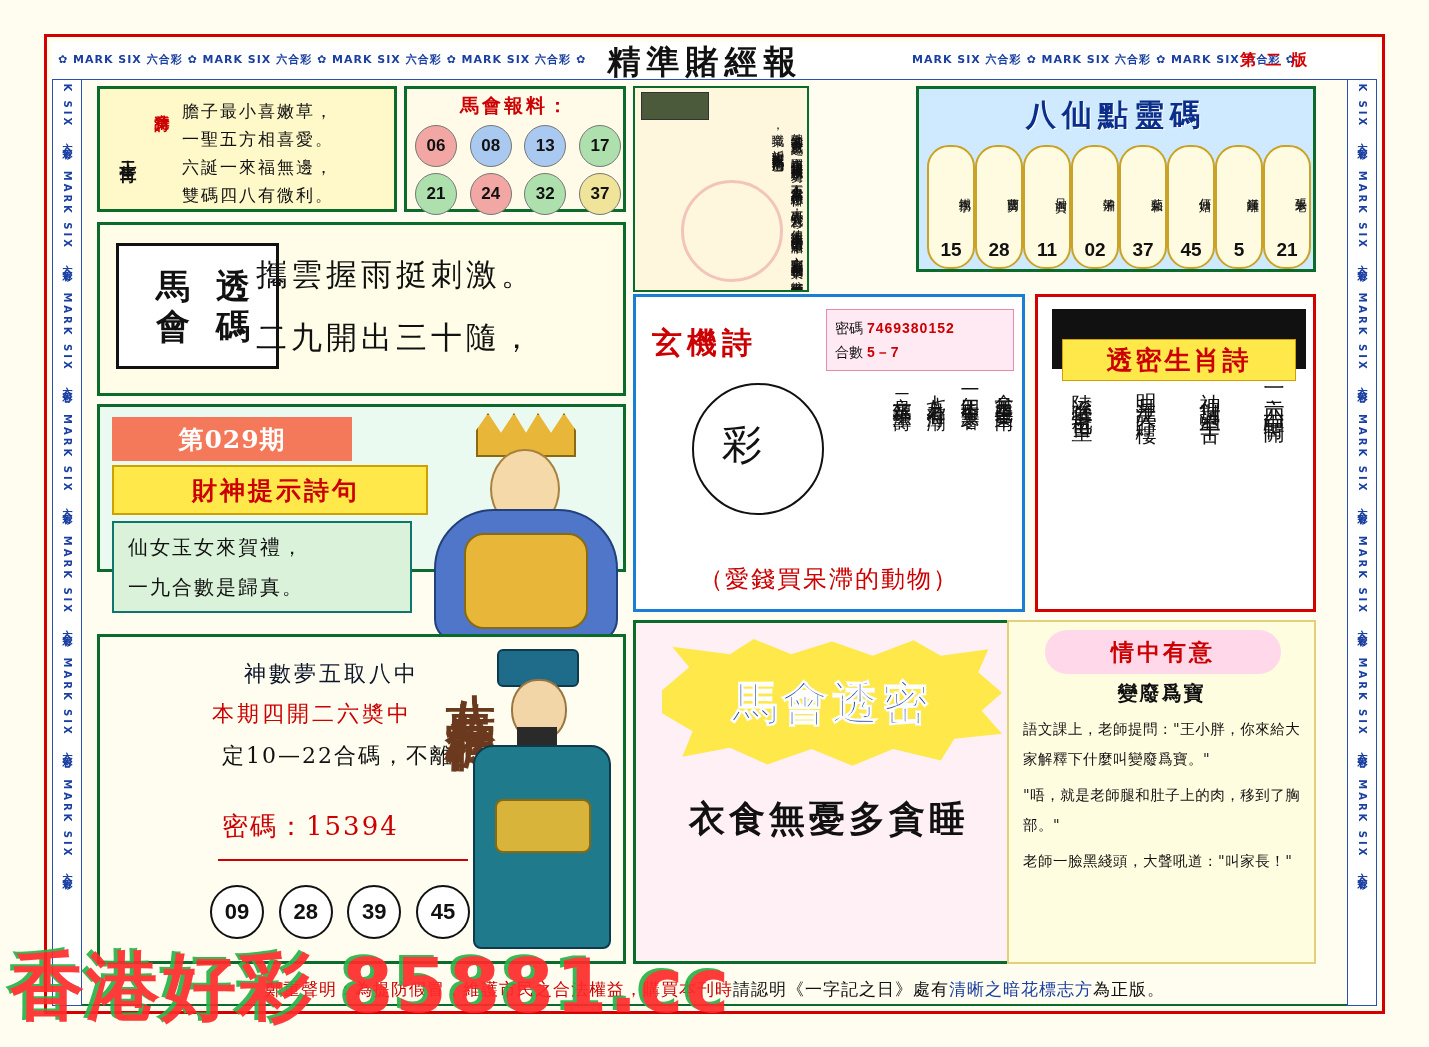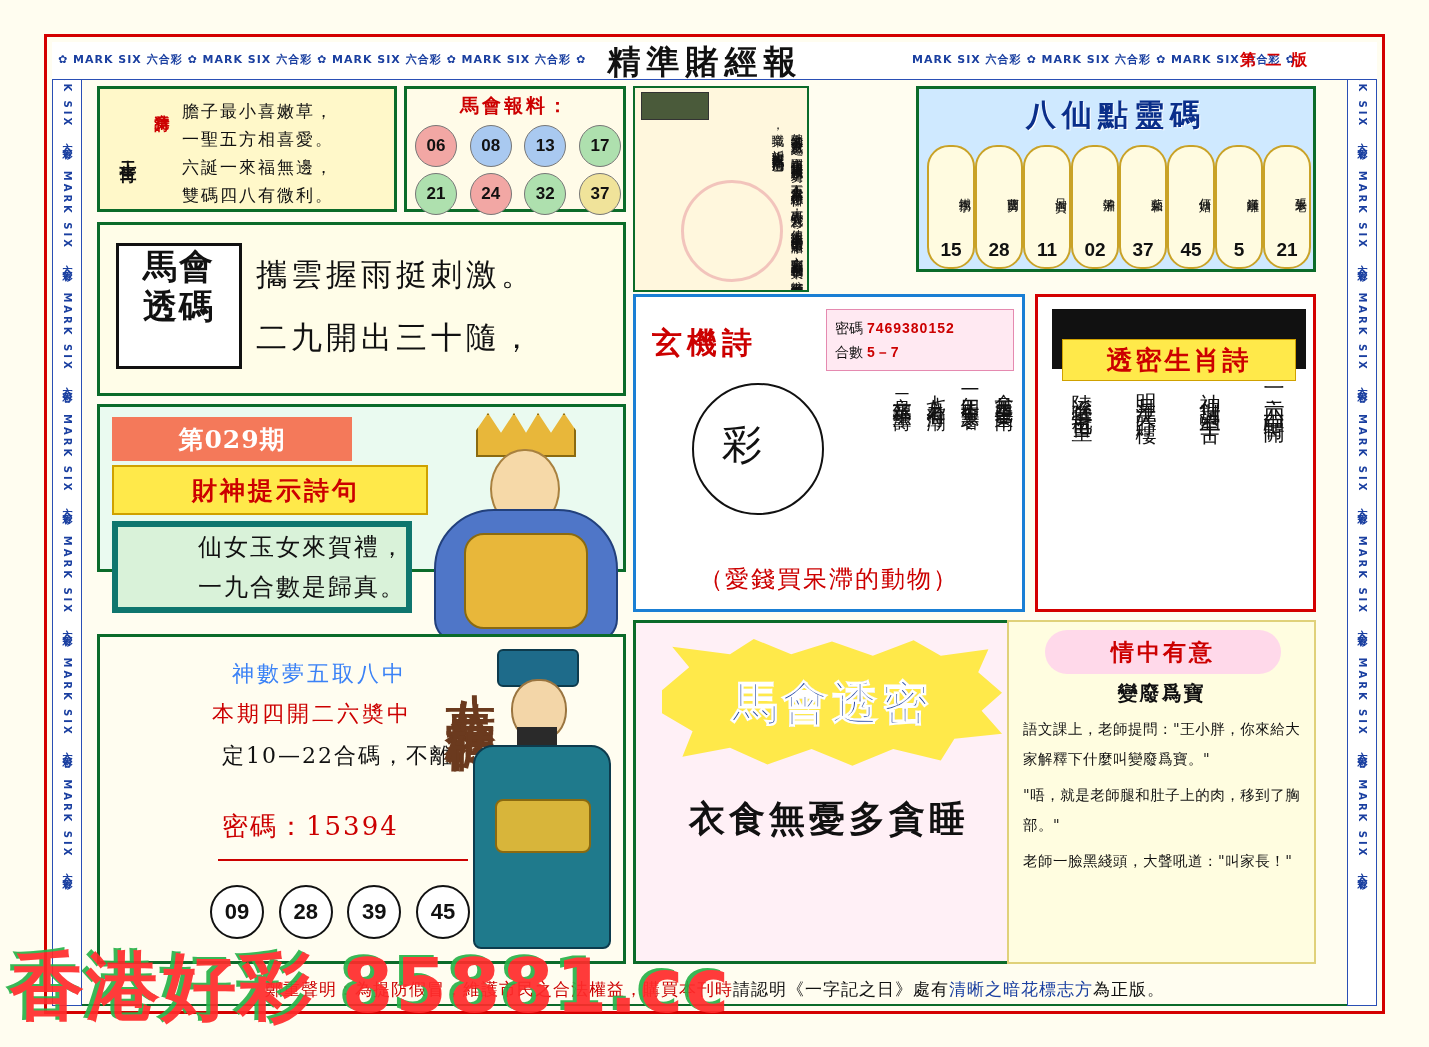--- a/index.html
+++ b/index.html
@@ -137,54 +137,54 @@
     position:absolute;left:0;bottom:6px;width:100%;text-align:center;
     font-size:19px;font-weight:bold;color:#111;
     font-family:"Liberation Sans",sans-serif;
   }
 
   
   #p-matou{left:97px;top:222px;width:529px;height:174px;border:3px solid #0b6b2a;background:#fffde8;}
   #p-matou .badge{
     position:absolute;left:16px;top:18px;width:120px;height:120px;
     border:3px solid #111;background:#fff;
-    display:flex;flex-direction:column;align-items:center;justify-content:flex-start;
-    font-family:"DejaVu Serif","Liberation Serif",serif;
-    font-size:34px;font-weight:bold;color:#111;line-height:40px;letter-spacing:2px;
+    display:flex;align-items:center;justify-content:flex-start;
+    font-family:"DejaVu Serif","Liberation Serif",serif;
+    font-size:34px;font-weight:bold;color:#111;line-height:40px;letter-spacing:2px;padding-left:37px;
   }
   #p-matou .lines{
     position:absolute;left:156px;top:18px;width:356px;height:126px;
     display:flex;flex-direction:column;justify-content:space-around;
     font-family:"DejaVu Serif","Liberation Serif",serif;
     font-size:31px;color:#111;letter-spacing:4px;
   }
 
   
-  #p-issue{left:97px;top:404px;width:529px;height:168px;border:3px solid #0b6b2a;background:#eafaf0;text-align:right;}
+  #p-issue{left:97px;top:404px;width:529px;height:168px;border:3px solid #0b6b2a;background:#eafaf0;}
   #p-issue .redbar{
     position:absolute;left:12px;top:10px;width:240px;height:44px;background:#f4795a;
     display:flex;align-items:center;justify-content:center;
     color:#fff;font-size:25px;font-weight:bold;letter-spacing:1px;
     font-family:"DejaVu Serif","Liberation Serif",serif;
   }
   #p-issue .yellowbar{
     position:absolute;left:12px;top:58px;width:300px;height:46px;background:#ffe94a;
     border:2px solid #cfa100;
     display:flex;align-items:center;justify-content:center;
     color:#cc0000;font-size:25px;font-weight:bold;letter-spacing:3px;
     font-family:"DejaVu Serif","Liberation Serif",serif;
     padding-left:12px;
   }
   #p-issue .greenbox{
     position:absolute;left:12px;top:114px;width:300px;height:92px;
-    background:#d9f2d9;border:6px solid #0f766e;
+    background:#d9f2d9;border:2px solid #0f766e;
     display:flex;flex-direction:column;justify-content:center;
-    padding-left:4px;box-sizing:border-box;
-    font-family:"DejaVu Serif","Liberation Serif",serif;
-    font-size:24px;color:#111;line-height:40px;letter-spacing:2px;
+    padding-left:14px;box-sizing:border-box;
+    font-family:"DejaVu Serif","Liberation Serif",serif;
+    font-size:20px;color:#111;line-height:40px;letter-spacing:2px;
   }
 
   
   .deity{position:absolute;}
   .d-crown{position:absolute;width:96px;height:40px;background:#e8b73a;border:2px solid #8a6a10;
     clip-path:polygon(0 100%,0 40%,12% 0,25% 45%,38% 0,50% 45%,62% 0,75% 45%,88% 0,100% 40%,100% 100%);}
   .d-face{position:absolute;width:66px;height:76px;background:#f6d9a8;border:2px solid #a8813f;border-radius:34px/40px;}
   .d-body{position:absolute;width:180px;height:130px;background:#4f76c8;border:2px solid #22407c;
     border-radius:60px 60px 24px 24px;}
   .d-robe{position:absolute;width:120px;height:92px;background:#e8b73a;border:2px solid #8a6a10;border-radius:20px;}
@@ -244,21 +244,21 @@
     display:flex;flex-direction:row;justify-content:space-around;
   }
   #p-toumi .vline{
     writing-mode:vertical-rl;
     font-family:"DejaVu Serif","Liberation Serif",serif;
     font-size:21px;color:#111;letter-spacing:5px;
   }
 
   
   #p-dream{left:97px;top:634px;width:529px;height:330px;border:3px solid #0b6b2a;background:#fffdf0;}
-  #p-dream .l1{position:absolute;left:132px;top:22px;font-size:22px;color:#3b82f6;letter-spacing:3px;
+  #p-dream .l1{position:absolute;left:144px;top:22px;font-size:22px;color:#0f172a;letter-spacing:3px;
     font-family:"DejaVu Serif","Liberation Serif",serif;}
   #p-dream .l2{position:absolute;left:112px;top:62px;font-size:22px;color:#cc0000;letter-spacing:3px;
     font-family:"DejaVu Serif","Liberation Serif",serif;}
   #p-dream .l3{position:absolute;left:122px;top:104px;font-size:22px;color:#111;letter-spacing:2px;
     font-family:"DejaVu Serif","Liberation Serif",serif;}
   #p-dream .code{position:absolute;left:122px;top:172px;font-size:26px;color:#cc0000;letter-spacing:2px;
     font-family:"DejaVu Serif","Liberation Serif",serif;}
   #p-dream .rule{position:absolute;left:118px;top:222px;width:250px;height:0;border-top:2px solid #cc0000;}
   #p-dream .nums{position:absolute;left:110px;top:248px;width:260px;display:flex;justify-content:space-between;}
   #p-dream .numc{

